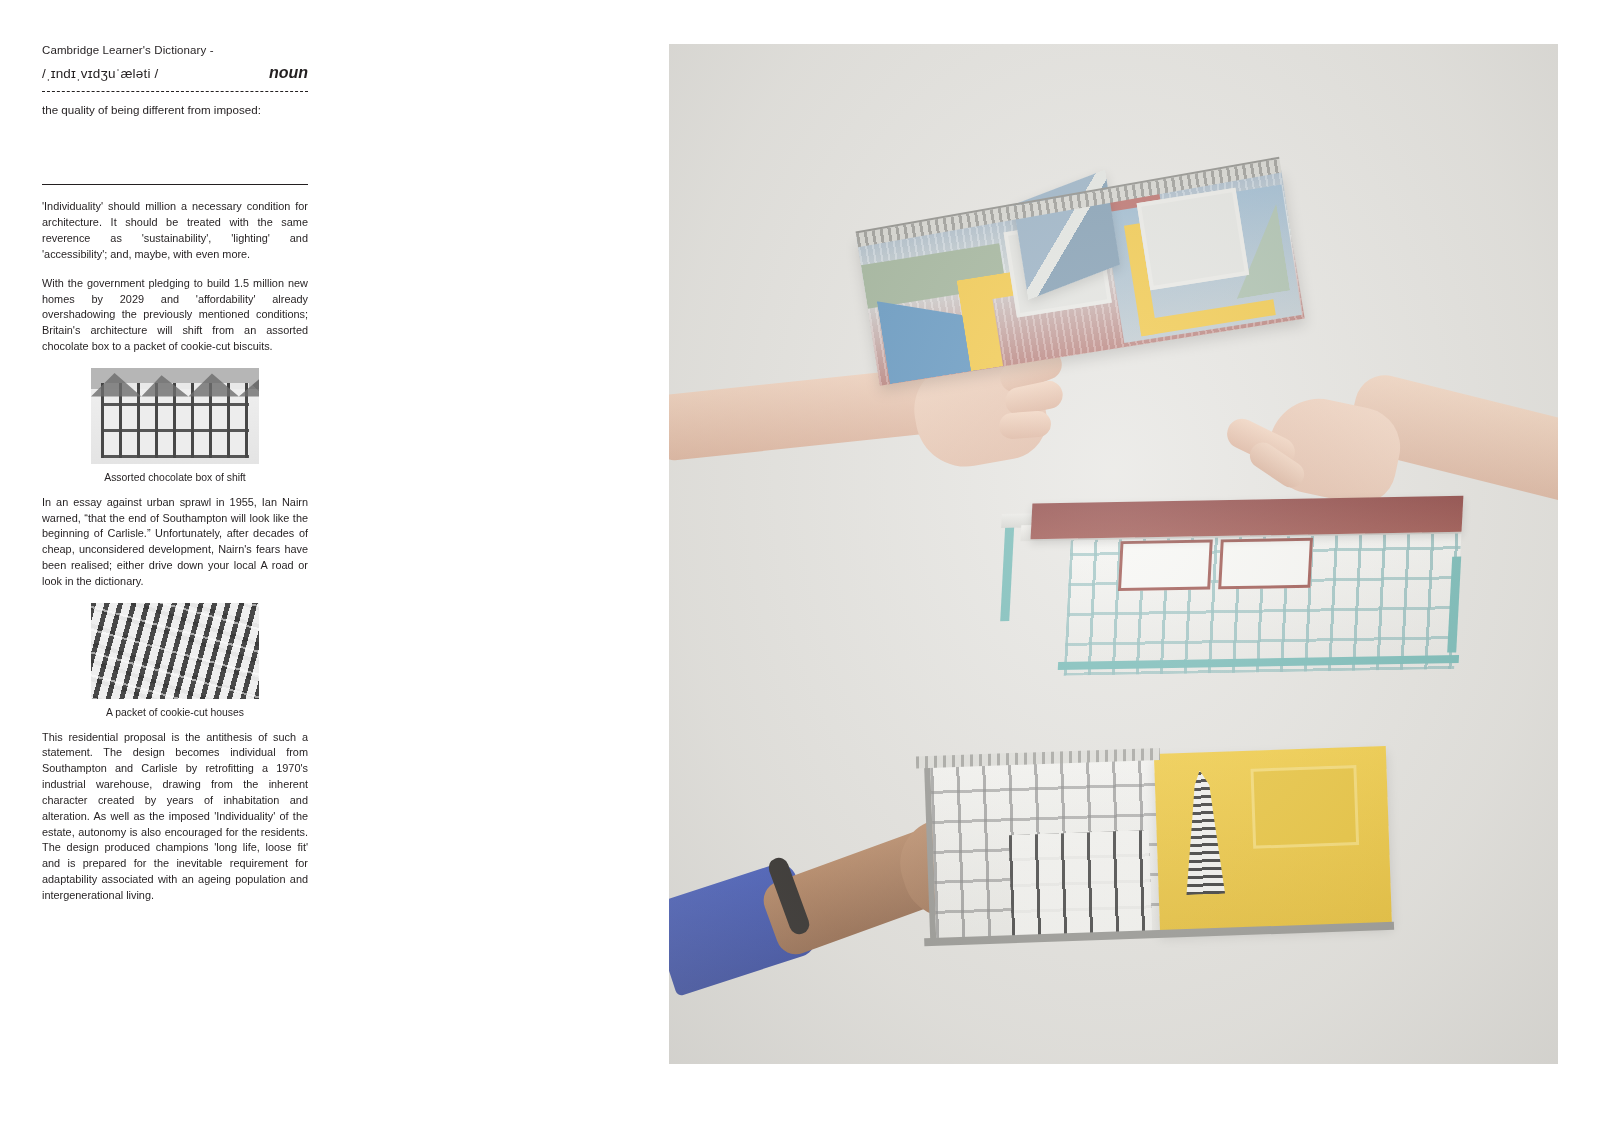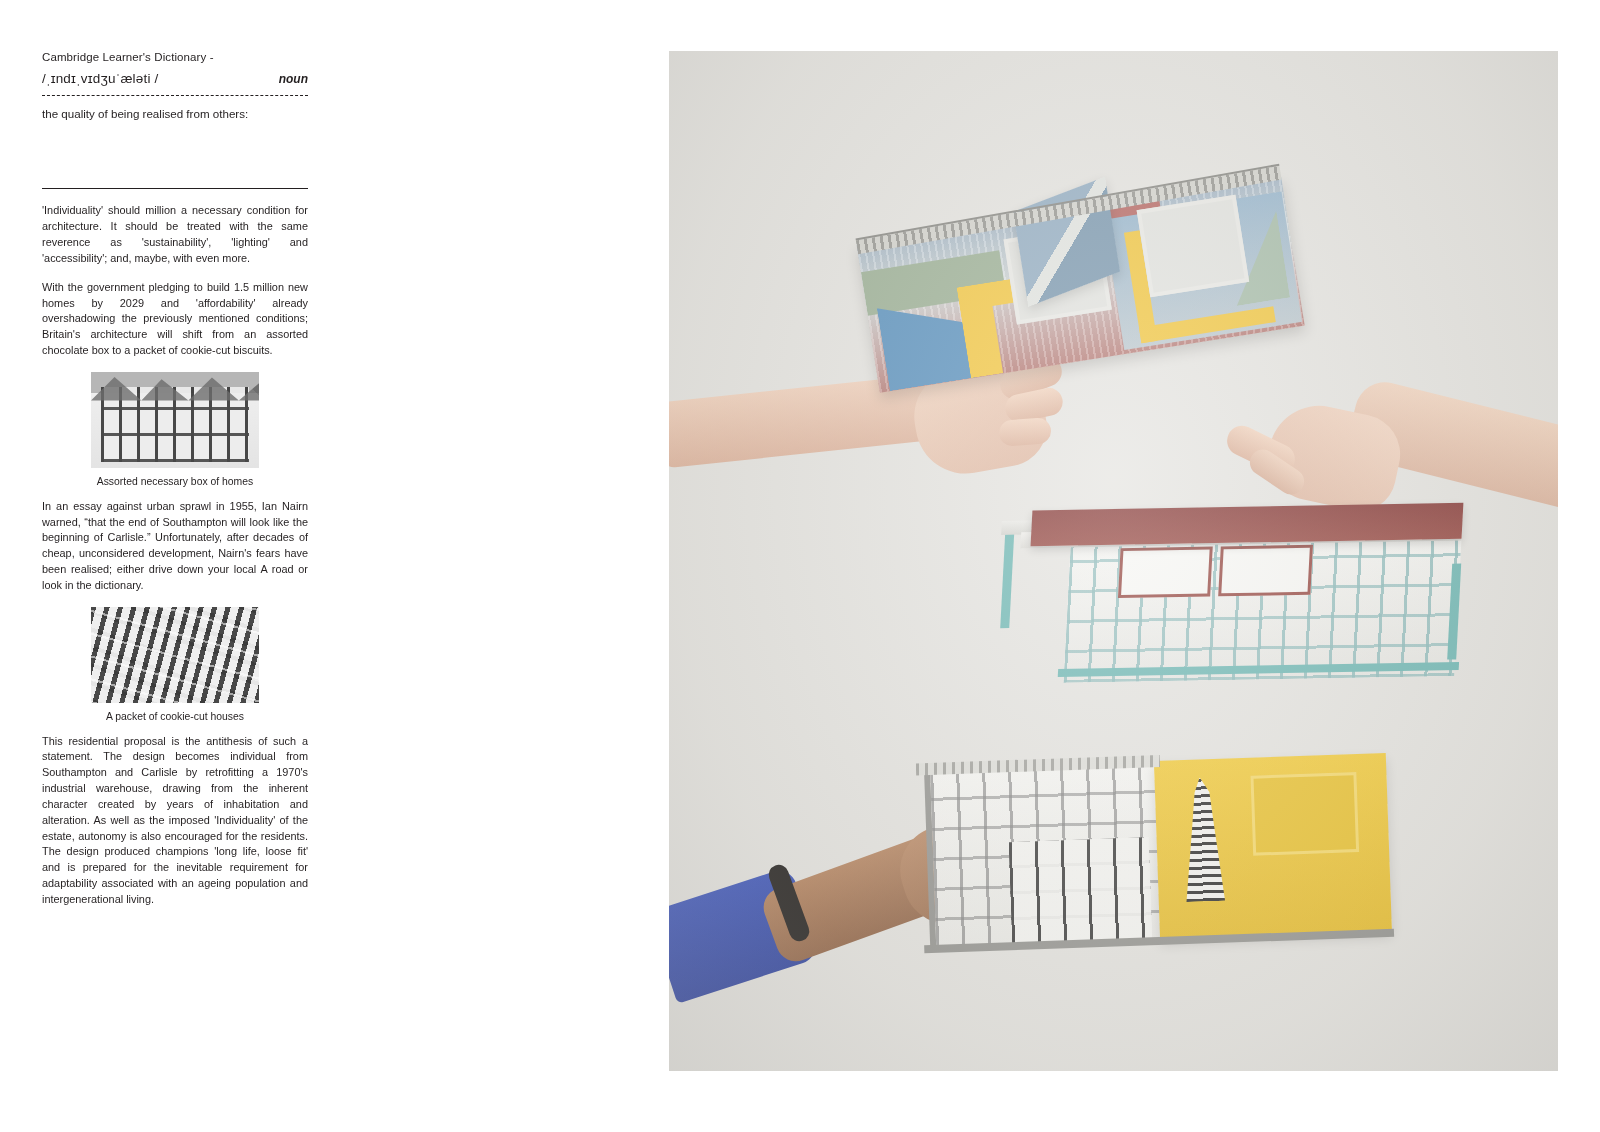--- a/index.html
+++ b/index.html
@@ -13,21 +13,20 @@
     font-family: "Liberation Sans", sans-serif;
     color: #231f20;
     overflow: hidden;
     position: relative;
   }
 
   .page {
     position: absolute;
     inset: 0;
     display: flex;
-    margin-top: 7px;
   }
 
   
   .left-col {
     width: 660px;
     padding: 44px 0 0 42px;
     box-sizing: border-box;
     position: relative;
   }
   .text-block { width: 266px; }
@@ -48,21 +47,21 @@
   }
   .pron-row {
     display: flex;
     justify-content: space-between;
     align-items: baseline;
     font-size: 13.5px;
     margin-bottom: 9px;
     gap: 16px;
   }
   .pron { letter-spacing: 0.2px; }
-  .pos { font-style: italic; font-weight: bold; font-size: 12px; }
+  .pos { font-style: italic; font-weight: bold; font-size: 16px; }
 
   .dashed-rule {
     border-top: 1.6px dashed #231f20;
     height: 0;
     margin: 0 0 10px 0;
   }
   .definition {
     font-size: 11.6px;
     line-height: 1.42;
     margin-bottom: 7px;
@@ -450,34 +449,34 @@
       <div class="source-line">Cambridge Learner's Dictionary  -</div>
 
 
       <div class="pron-row">
         <span class="pron">/ˌɪndɪˌvɪdʒuˈæləti /</span>
         <span class="pos">noun</span>
       </div>
 
       <div class="dashed-rule"></div>
 
-      <div class="definition">the quality of being realised from others:</div>
+      <div class="definition">the quality of being different from imposed:</div>
 
 
       <div class="solid-rule"></div>
 
       <p class="body-par">'Individuality' should million a necessary condition for architecture. It should be treated with the same reverence as 'sustainability', 'lighting' and 'accessibility'; and, maybe, with even more.</p>
 
       <p class="body-par">With the government pledging to build 1.5 million new homes by 2029 and 'affordability' already overshadowing the previously mentioned conditions; Britain's architecture will shift from an assorted chocolate box to a packet of cookie-cut biscuits.</p>
 
       <div class="figure">
         <div class="fig-img">
           <div class="tudor"></div>
         </div>
-        <div class="fig-caption">Assorted necessary box of homes</div>
+        <div class="fig-caption">Assorted chocolate box of shift</div>
       </div>
 
       <p class="body-par">In an essay against urban sprawl in 1955, Ian Nairn warned, “that the end of Southampton will look like the beginning of Carlisle.” Unfortunately, after decades of cheap, unconsidered development, Nairn's fears have been realised; either drive down your local A road or look in the dictionary.</p>
 
 
       <div class="figure">
         <div class="fig-img">
           <div class="estate"></div>
         </div>
         <div class="fig-caption">A packet of cookie-cut houses</div>

